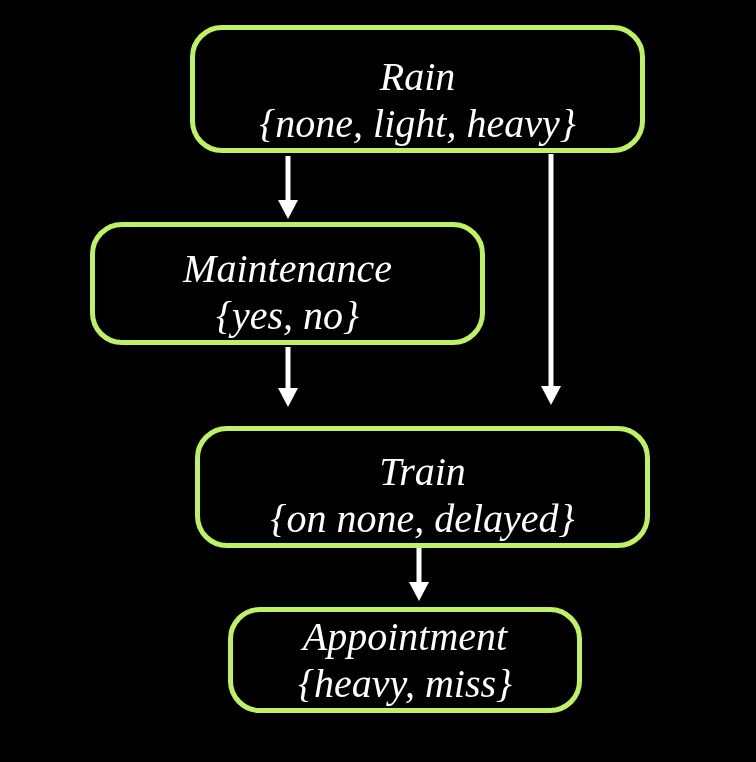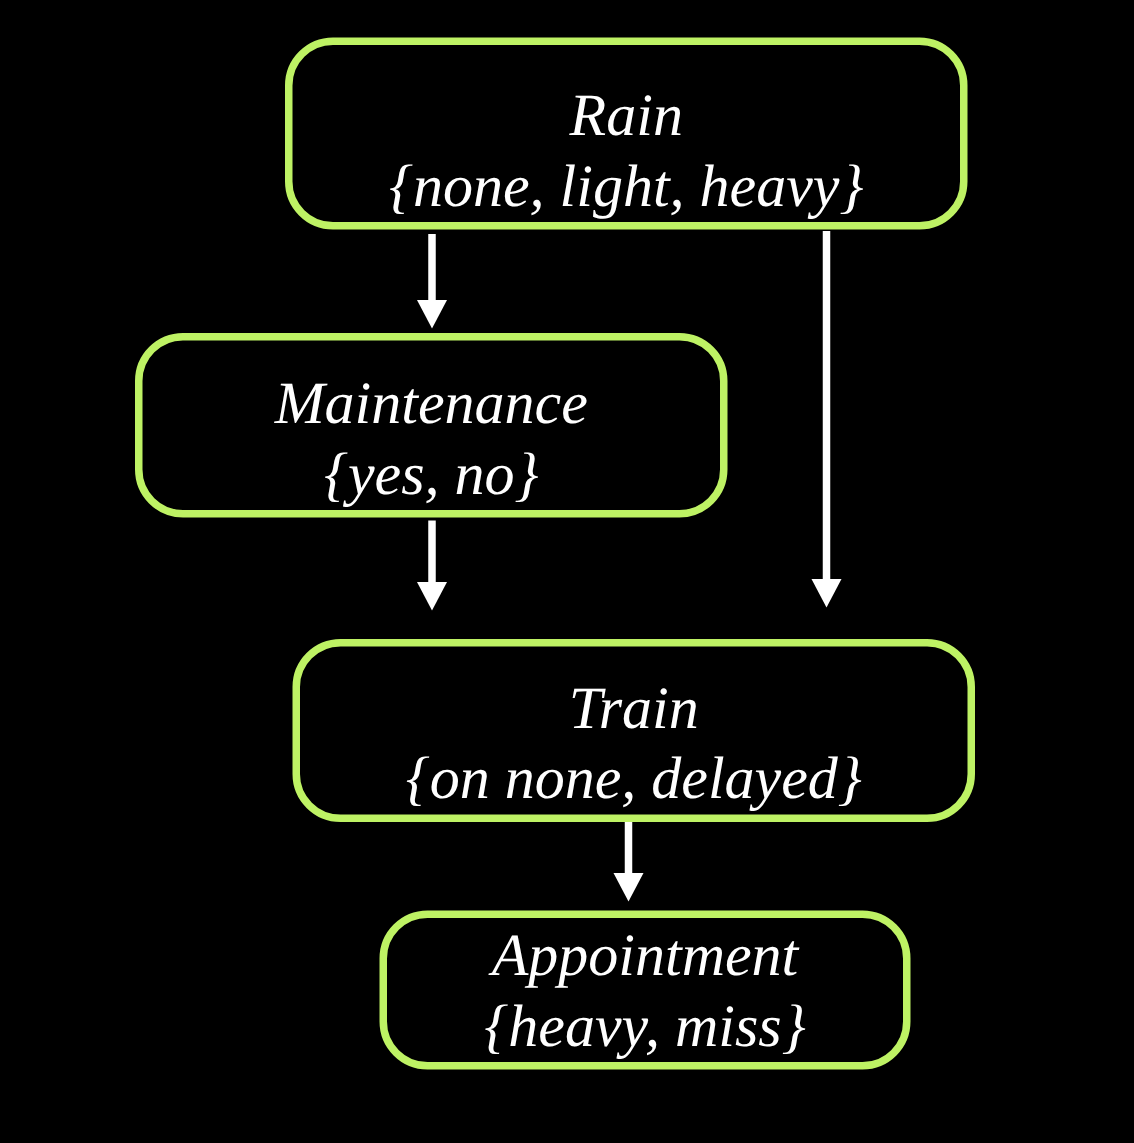--- a/index.html
+++ b/index.html
@@ -32,21 +32,21 @@
     line-height: 1.17;
     white-space: nowrap;
   }
   .node .node-label,
   .node .node-values {
     display: block;
   }
   #node-rain        { left: 190px; top:  25px; width: 455px; height: 128px; }
   #node-maintenance { left:  90px; top: 222px; width: 395px; height: 123px; }
   #node-train       { left: 195px; top: 411px; width: 455px; height: 122px; margin-top: 15px; }
-  #node-appointment { left: 253px; top: 607px; width: 354px; height: 106px; }
+  #node-appointment { left: 228px; top: 607px; width: 354px; height: 106px; }
   .edges-layer {
     position: absolute;
     left: 0;
     top: 0;
     width: 756px;
     height: 762px;
     pointer-events: none;
   }
   .edge line {
     stroke: #ffffff;

